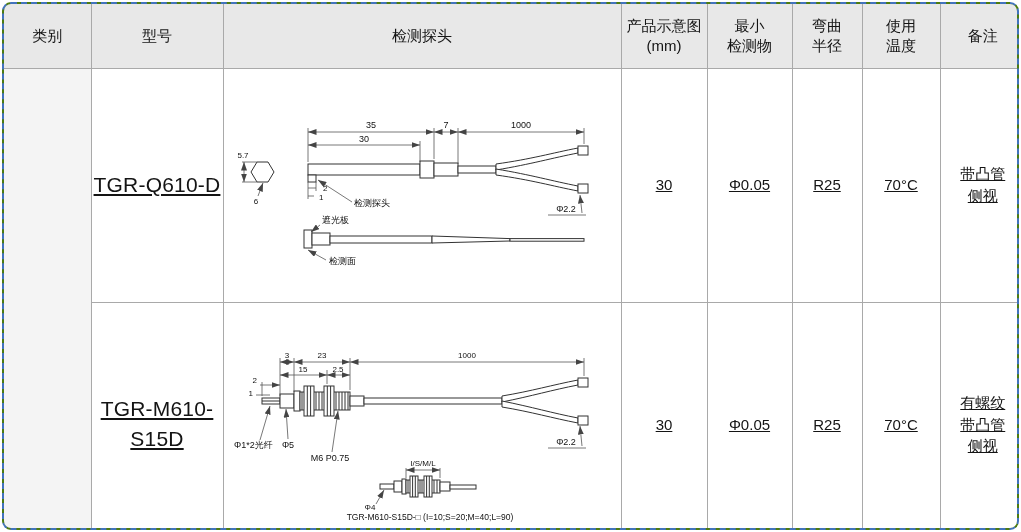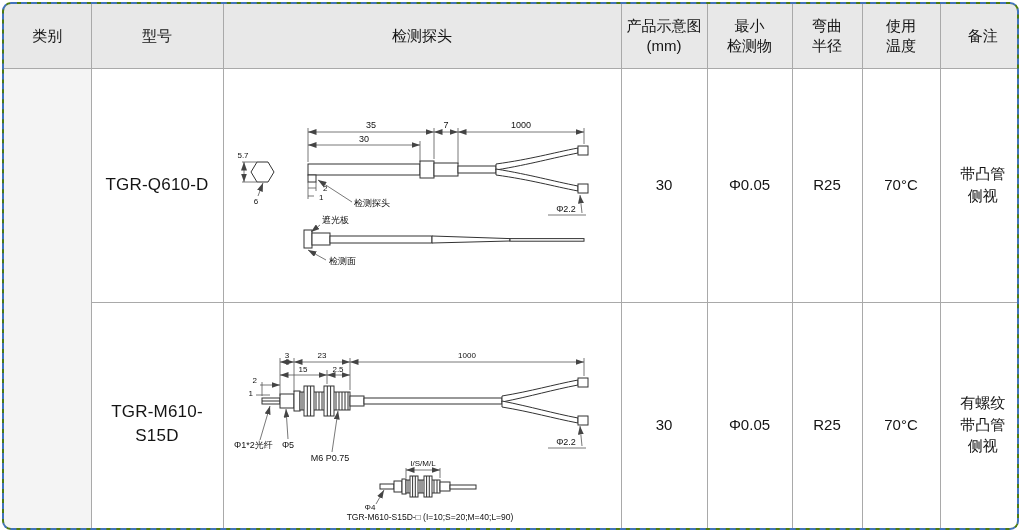--- a/index.html
+++ b/index.html
@@ -23,24 +23,24 @@
   thead th { border-top:none; }
   tbody tr:last-child td { border-bottom:none; }
   thead th {
     background:#e8e8e8;
     font-weight:normal;
     font-size:15px;
     height:64px;
     white-space:pre-line;
     line-height:1.35;
   }
-  td { font-size:15px; white-space:pre-line; line-height:1.45; background:#fff; }
+  td { font-size:15px; white-space:pre-line; line-height:1.45; background:#fff;text-decoration:underline; }
   td.cat { background:#f4f4f4; }
   tr.r1 { height:225px; }
-  td.model { font-size:17px; letter-spacing:0.2px; }
+  td.model { font-size:21px; letter-spacing:0.2px; }
   td.diagram { padding:0; }
   td.diagram svg { display:block; margin:0 auto; }
   svg text { font-family:"Liberation Sans","DejaVu Sans",sans-serif; fill:#111; stroke:none; }
 </style>
 </head>
 <body>
 
 <div class="frame">
   <table class="spec">
     <colgroup>

